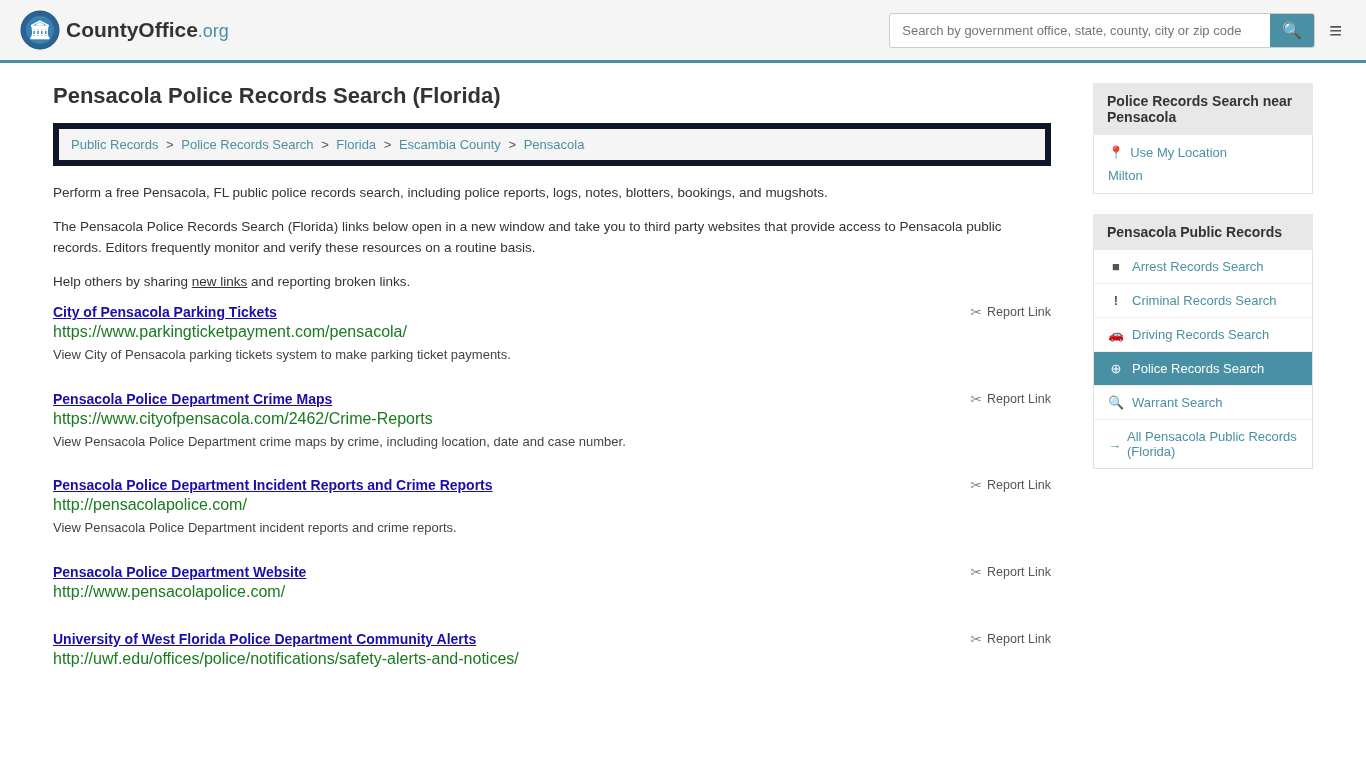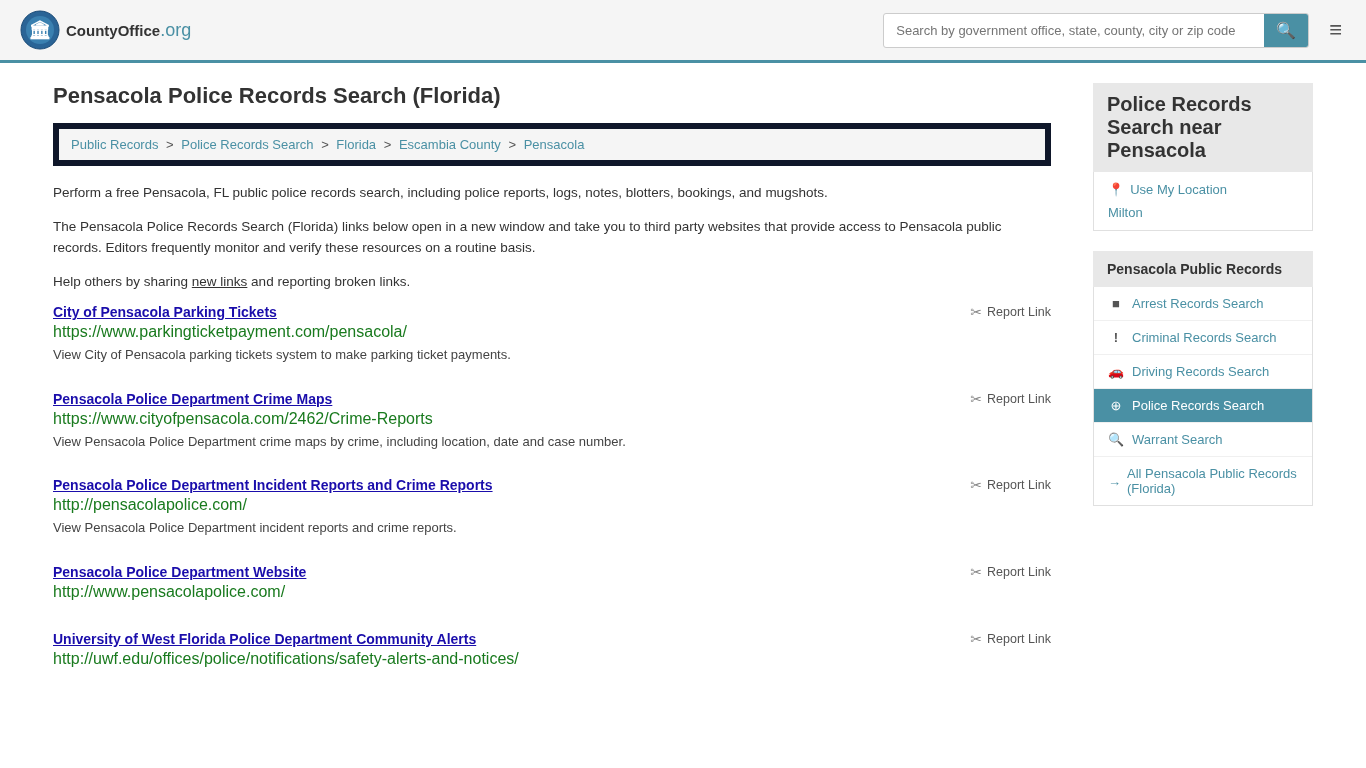--- a/index.html
+++ b/index.html
@@ -18,22 +18,22 @@
       display: flex;
       align-items: center;
       gap: 6px;
     }
     .logo-icon {
       width: 40px;
       height: 40px;
     }
     .header-right {
       display: flex;
-      align-items: center;
-      gap: 16px;
+      align-items: flex-end;
+      gap: 10px;
     }
     .search-bar {
       display: flex;
       align-items: center;
       border: 1px solid #ccc;
       background: #fff;
       border-radius: 3px;
       overflow: hidden;
     }
     .search-bar input {
@@ -155,21 +155,21 @@
       line-height: 1.5;
     }
 
     
     .sidebar-section {
       margin-bottom: 20px;
     }
     .sidebar-header {
       background: #e8e8e8;
       padding: 10px 14px;
-      font-size: 20px;
+      font-size: 14px;
       font-weight: bold;
       color: #333;
       margin-bottom: 0;
     }
     .sidebar-body {
       border: 1px solid #e0e0e0;
       border-top: none;
       padding: 10px 14px;
     }
     .sidebar-loc-btn {
@@ -243,21 +243,21 @@
 <body>
 
 <header class="header">
   <div class="logo-area">
     <svg class="logo-icon" viewBox="0 0 40 40">
       <circle cx="20" cy="20" r="19" fill="#2a6496" stroke="#1a4a76" stroke-width="1"></circle>
       <circle cx="20" cy="20" r="14" fill="#3a80b0"></circle>
       <text x="20" y="26" text-anchor="middle" fill="white" font-size="18" font-weight="bold" font-family="Arial">🏛</text>
     </svg>
     <div>
-      <span style="font-size:15px;font-weight:bold;color:#333;">CountyOffice</span><span style="font-size:18px;color:#4a90a4;">.org</span>
+      <span style="font-size:21px;font-weight:bold;color:#333;">CountyOffice</span><span style="font-size:18px;color:#4a90a4;">.org</span>
     </div>
   </div>
   <div class="header-right">
     <div class="search-bar">
       <input type="text" placeholder="Search by government office, state, county, city or zip code" style="">
       <button class="search-btn">🔍</button>
     </div>
     <button class="menu-btn">≡</button>
   </div>
 </header>

